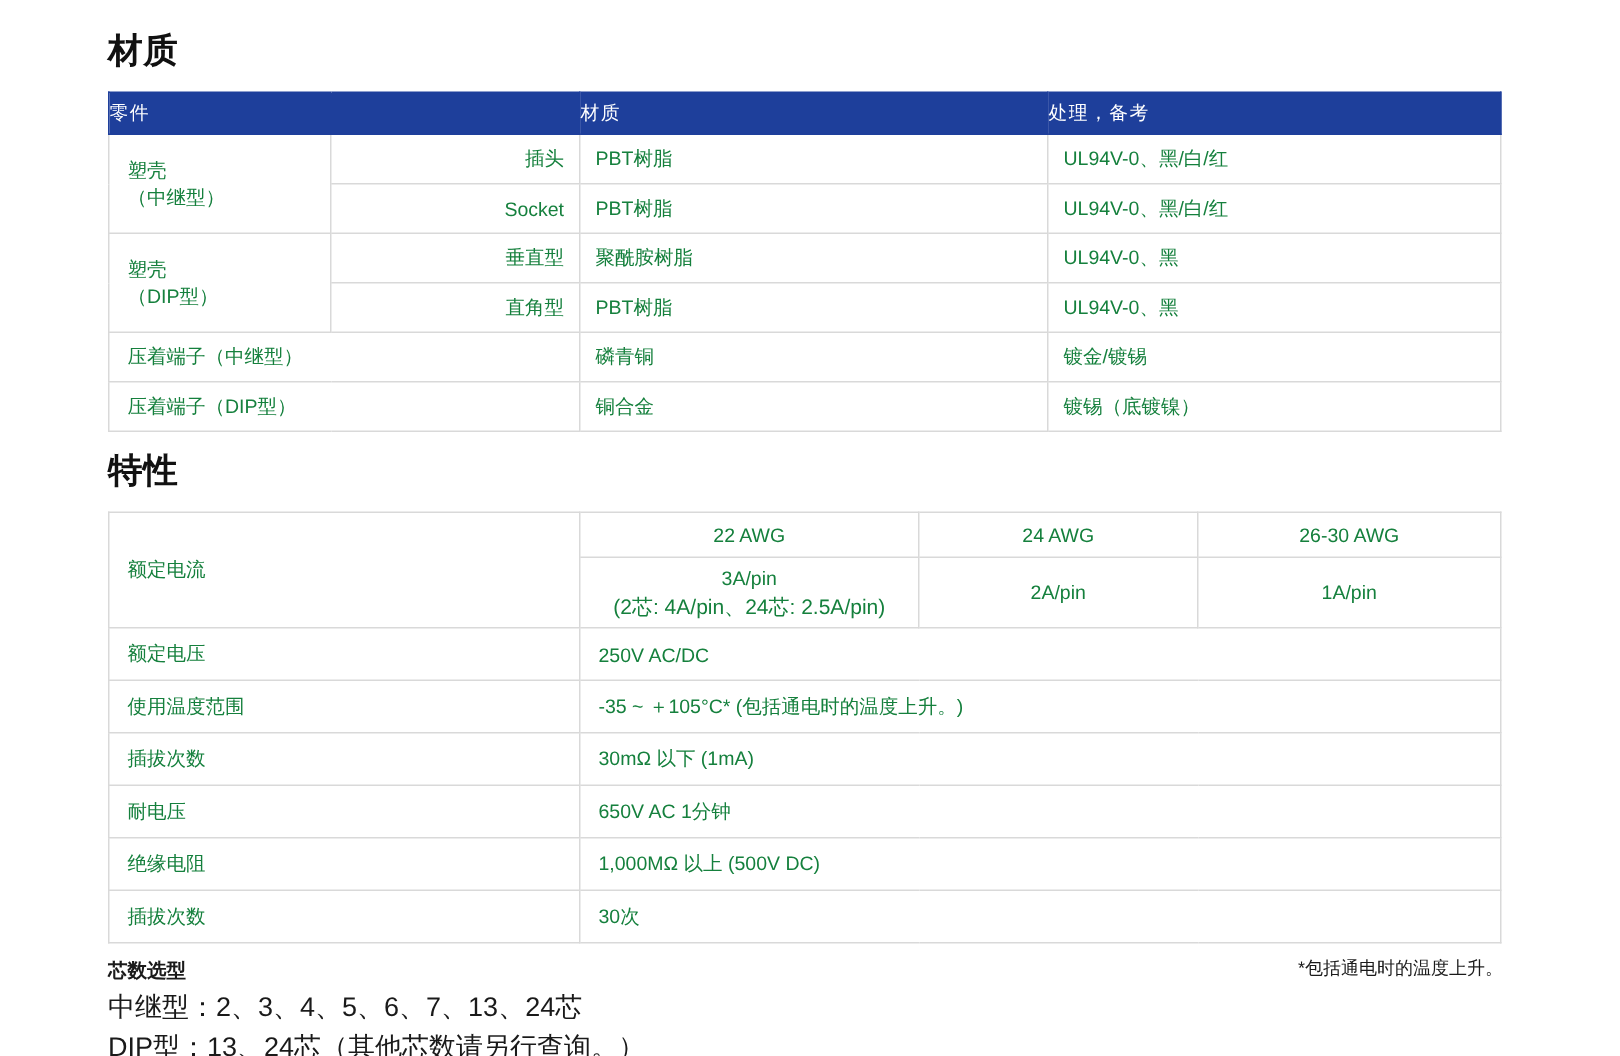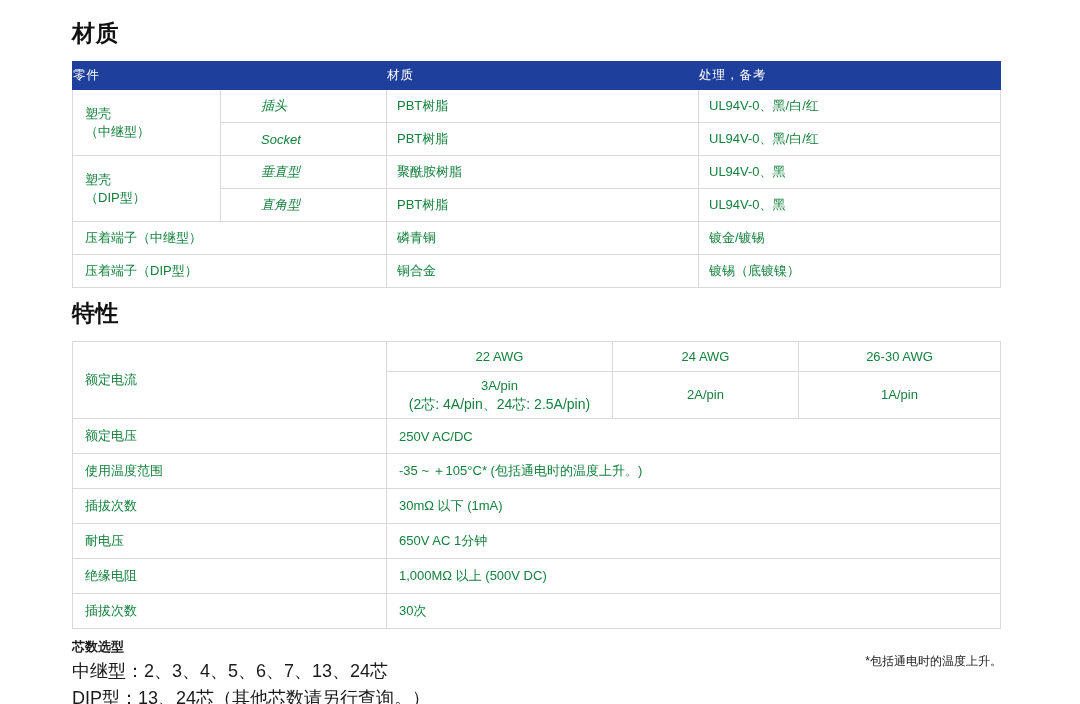--- a/index.html
+++ b/index.html
@@ -49,23 +49,22 @@
     color: #15803d;
     padding: 7px 10px;
     vertical-align: middle;
     height: 13px;
   }
   table.materials td.group {
     text-align: left;
     padding-left: 12px;
   }
   table.materials td.sub {
-    text-align: left;
-    padding-left: 40px;
-    font-style: italic;
+    text-align: right;
+    padding-left: 19px;
   }
   table.materials td.wide {
     text-align: left;
     padding-left: 12px;
   }
   .mat-col1 { width: 148px; }
   .mat-col2 { width: 166px; }
   .mat-col3 { width: 312px; }
   .mat-col4 { width: 302px; }
 
@@ -91,21 +90,21 @@
   .awg-sub {
     font-size: 14px;
   }
   .notes {
     margin-top: 8px;
     position: relative;
   }
   .note-right {
     position: absolute;
     right: 0;
-    top: 16px;
+    top: 0;
     font-size: 12px;
     color: #1a1a1a;
   }
   .note-block {
     font-size: 13px;
     line-height: 1.55;
   }
   .note-head {
     font-weight: bold;
     font-size: 13px;

